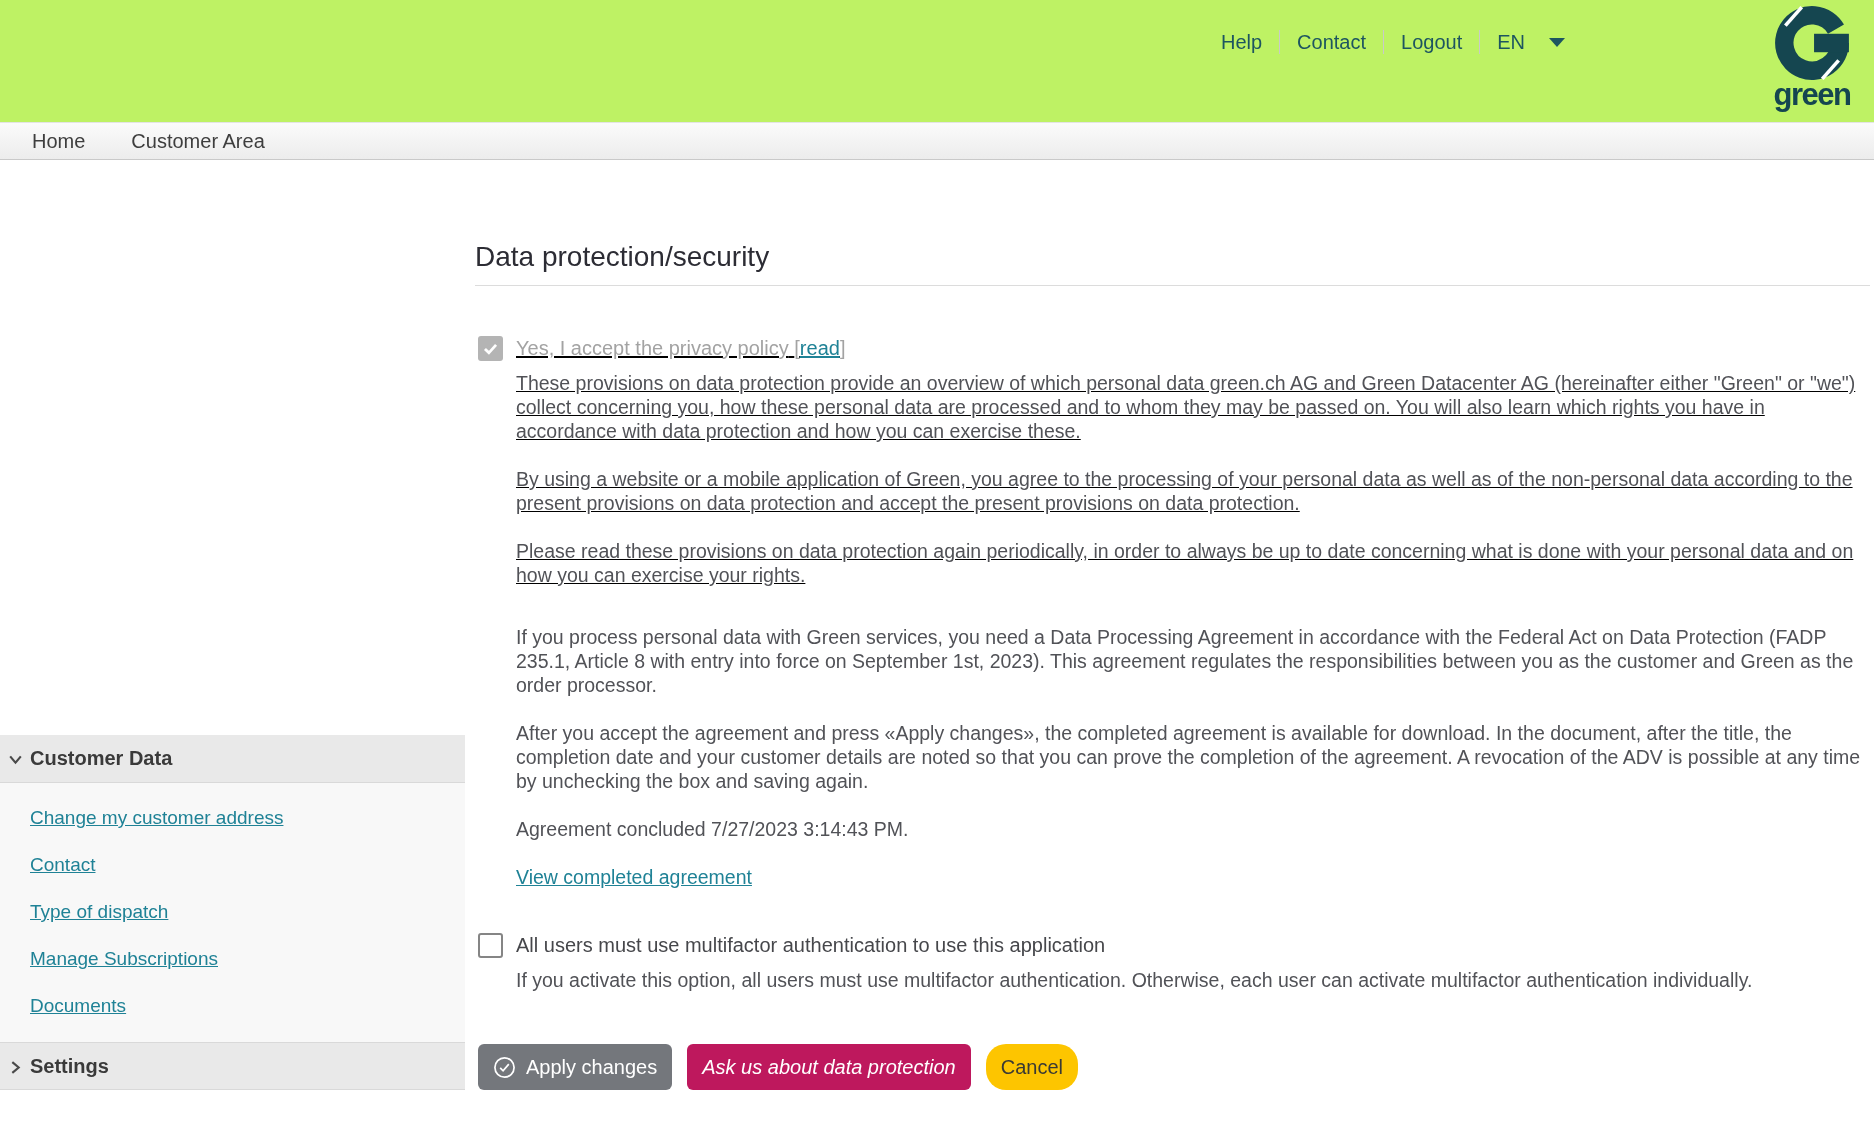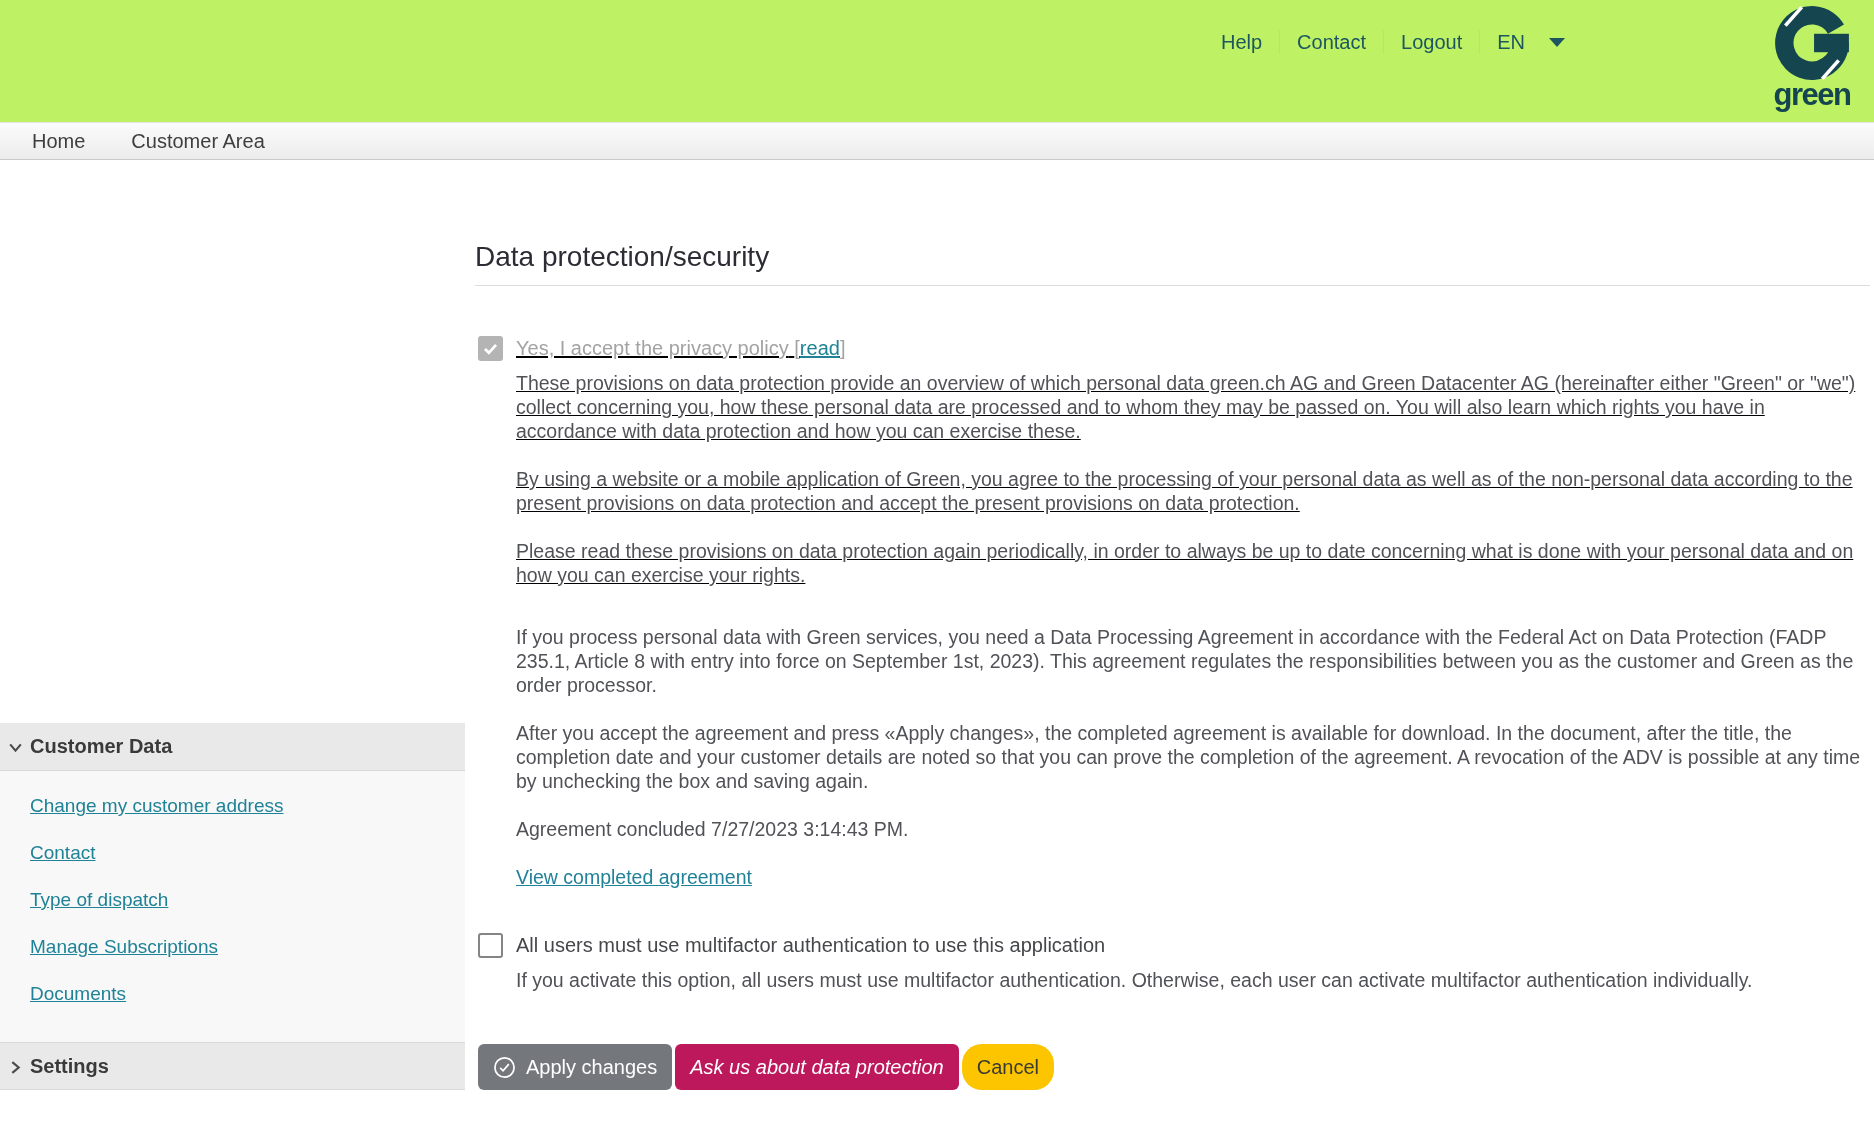--- a/index.html
+++ b/index.html
@@ -32,21 +32,21 @@
   
   .body-row { display:flex; align-items:flex-end;margin-top:45px; }
 
   
   .sidebar { flex:0 0 465px; width:465px; padding-top:20px; }
   .side-header { background:#e9e9e9; height:48px; display:flex; align-items:center;
     padding-left:30px; position:relative; font-weight:bold; font-size:20px; color:#3a3a3a;
     border-bottom:1px solid #d9d9d9; box-sizing:border-box; cursor:pointer; }
   .side-header.settings { border-top:1px solid #d9d9d9; }
   .side-header .chev { position:absolute; left:7px; top:15px; }
-  .side-links { list-style:none; margin:0; padding:12px 0 24px 30px; background:#f8f8f8; }
+  .side-links { list-style:none; margin:0; padding:12px 0 12px 30px; background:#f8f8f8; }
   .side-links li { margin:0; padding:12px 0; line-height:22px; }
   .side-links a { color:#1f8296; font-size:19px; text-decoration:underline; }
 
   
   .main { flex:1; padding:36px 4px 0 10px; box-sizing:border-box; }
   h1.page-title { margin:0; font-size:28px; font-weight:400; color:#2c2c34; }
   .title-rule { border:none; border-top:1px solid #dcdcdc; margin:12px 0 0; }
 
   .section { padding-left:3px; }
   .sec-privacy { margin-top:50px;text-decoration:underline; }
@@ -70,21 +70,21 @@
   .main-link { color:#1f8296; font-size:19.5px; text-decoration:underline; }
 
   
   .arrow { position:absolute; left:-148px; top:50%; transform:translateY(-50%);
     display:flex; align-items:center; }
   .arrow-body { width:96px; height:16px; background:#e3053f; }
   .arrow-head { width:0; height:0; border-top:24px solid transparent;
     border-bottom:24px solid transparent; border-left:40px solid #e3053f; }
 
   
-  .actions { margin:52px 0 0 3px; display:flex; gap:3px; }
+  .actions { margin:52px 0 0 3px; display:flex; gap:15px; }
   .btn { height:46px; border:none; border-radius:6px; font-size:20px;
     font-family:"Liberation Sans","DejaVu Sans",sans-serif;
     display:flex; align-items:center; justify-content:center; padding:0 15px; cursor:pointer; }
   .btn-apply { background:#74777c; color:#fff; gap:10px; }
   .btn-ask { background:#be185d; color:#fff;font-style:italic; }
   .btn-cancel { background:#fdc500; color:#3a3a34;border-radius:20px; }
 </style>
 </head>
 <body>
 

